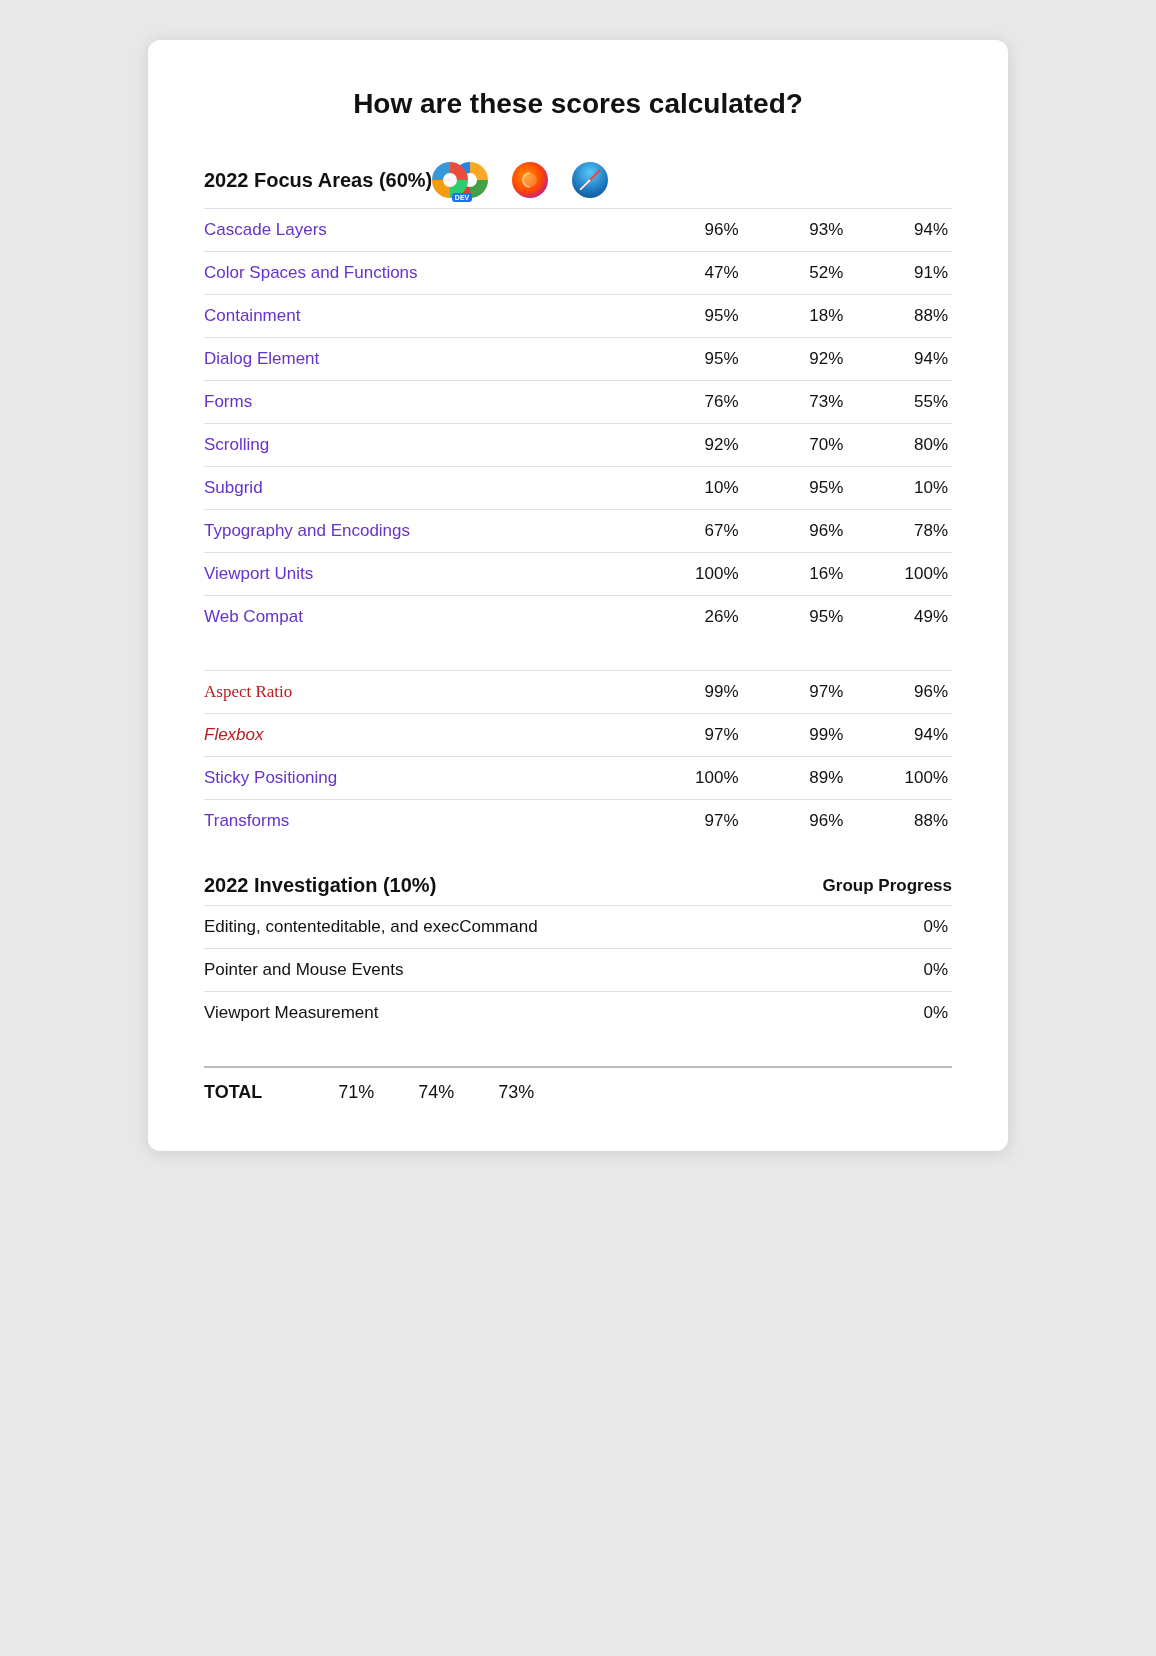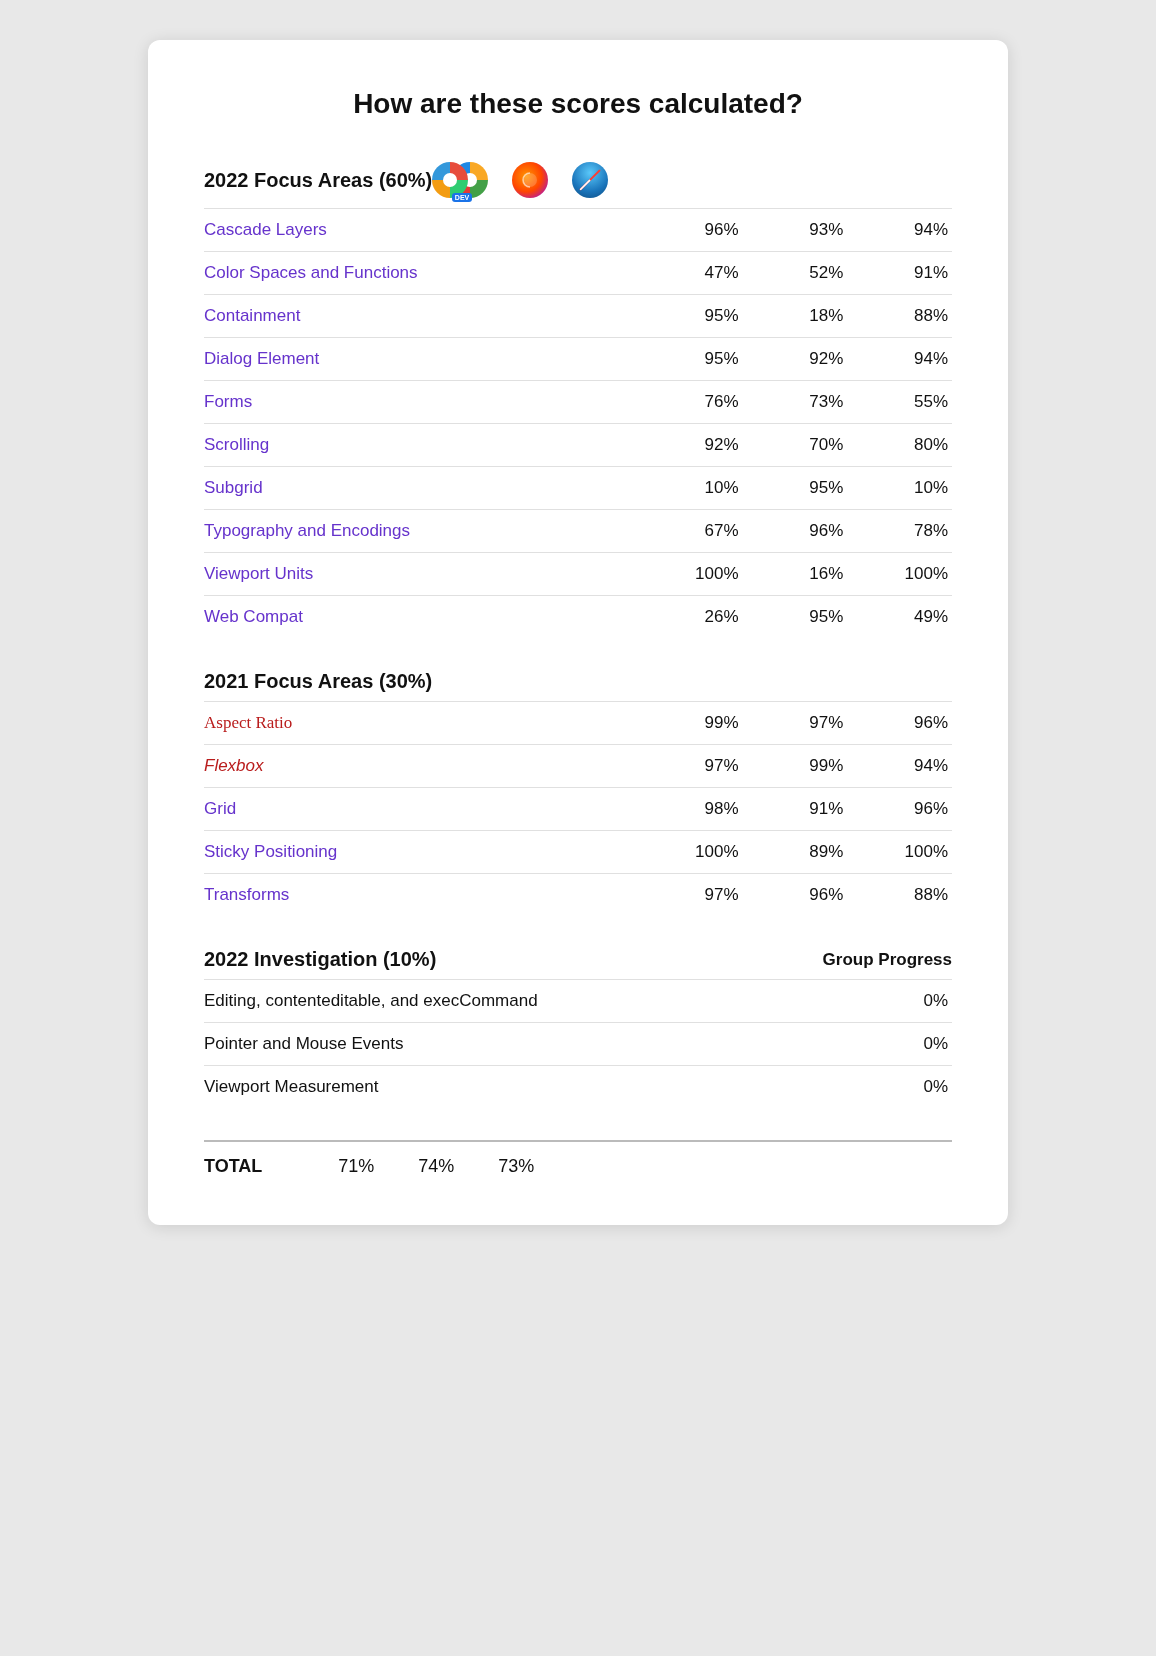--- a/index.html
+++ b/index.html
@@ -320,41 +320,34 @@
     </tr>
         <tr>
       <td style="color:#6633cc; cursor:pointer;">Web Compat</td>
       <td>26%</td>
       <td>95%</td>
       <td>49%</td>
     </tr>
       </tbody>
   </table>
 
-  <div class="section2-header section-gap">2021 Focus Areas (30%)</div>
 
   <table class="score-table">
     <tbody id="table-2021">
     <tr>
       <td style="color:#b91c1c; cursor:pointer;font-family:Liberation Serif, serif;">Aspect Ratio</td>
       <td>99%</td>
       <td>97%</td>
       <td>96%</td>
     </tr>
         <tr>
       <td style="color:#b91c1c; cursor:pointer;font-style:italic;">Flexbox</td>
       <td>97%</td>
       <td>99%</td>
       <td>94%</td>
-    </tr>
-        <tr>
-      <td style="color:#6633cc; cursor:pointer;">Grid</td>
-      <td>98%</td>
-      <td>91%</td>
-      <td>96%</td>
     </tr>
         <tr>
       <td style="color:#6633cc; cursor:pointer;">Sticky Positioning</td>
       <td>100%</td>
       <td>89%</td>
       <td>100%</td>
     </tr>
         <tr>
       <td style="color:#6633cc; cursor:pointer;">Transforms</td>
       <td>97%</td>

